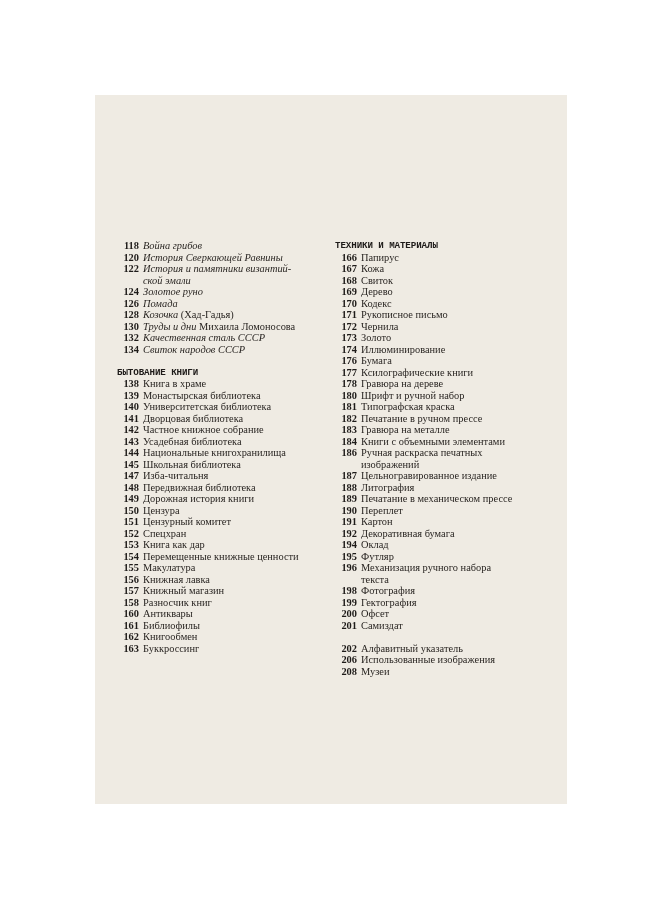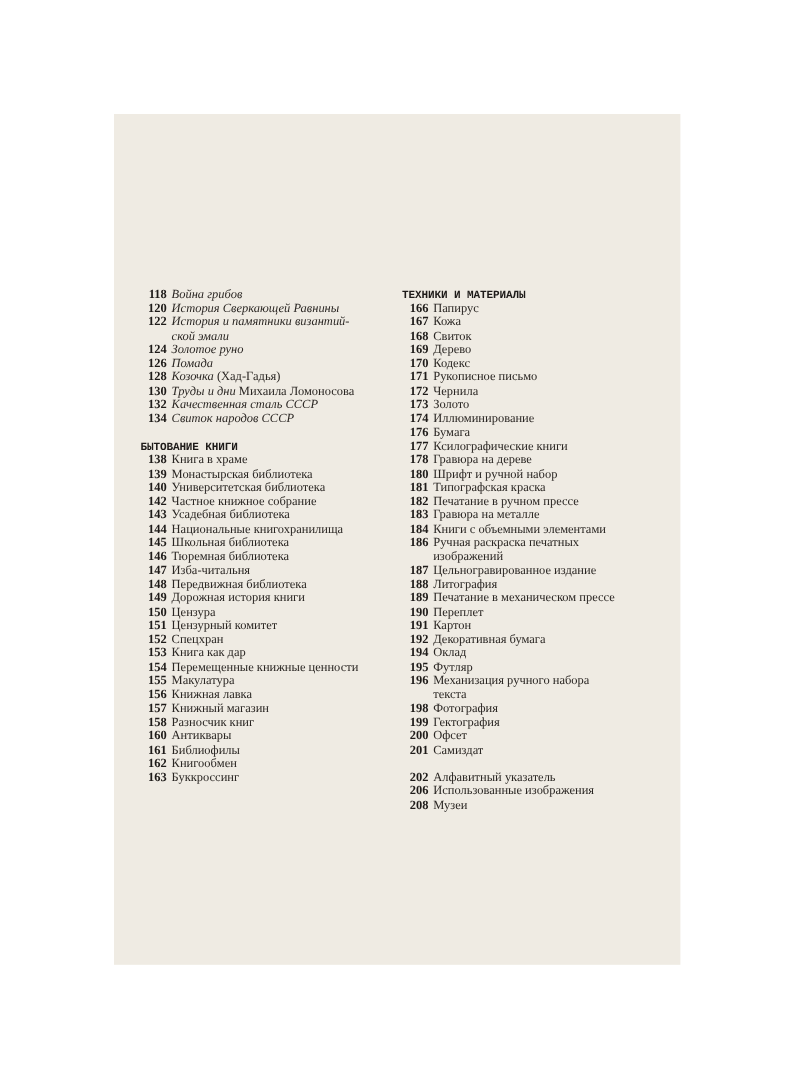--- a/index.html
+++ b/index.html
@@ -82,38 +82,38 @@
       </div>
       <div class="entry">
         <span class="num">139</span>
         <span class="title">Монастырская библиотека</span>
       </div>
       <div class="entry">
         <span class="num">140</span>
         <span class="title">Университетская библиотека</span>
       </div>
       <div class="entry">
+        <span class="num">141</span>
+        <span class="title">Дворцовая библиотека</span>
+      </div>
+      <div class="entry">
         <span class="num">142</span>
         <span class="title">Частное книжное собрание</span>
       </div>
       <div class="entry">
         <span class="num">143</span>
         <span class="title">Усадебная библиотека</span>
       </div>
       <div class="entry">
         <span class="num">144</span>
         <span class="title">Национальные книгохранилища</span>
       </div>
       <div class="entry">
         <span class="num">145</span>
         <span class="title">Школьная библиотека</span>
-      </div>
-      <div class="entry">
-        <span class="num">146</span>
-        <span class="title">Тюремная библиотека</span>
       </div>
       <div class="entry">
         <span class="num">147</span>
         <span class="title">Изба-читальня</span>
       </div>
       <div class="entry">
         <span class="num">148</span>
         <span class="title">Передвижная библиотека</span>
       </div>
       <div class="entry">

